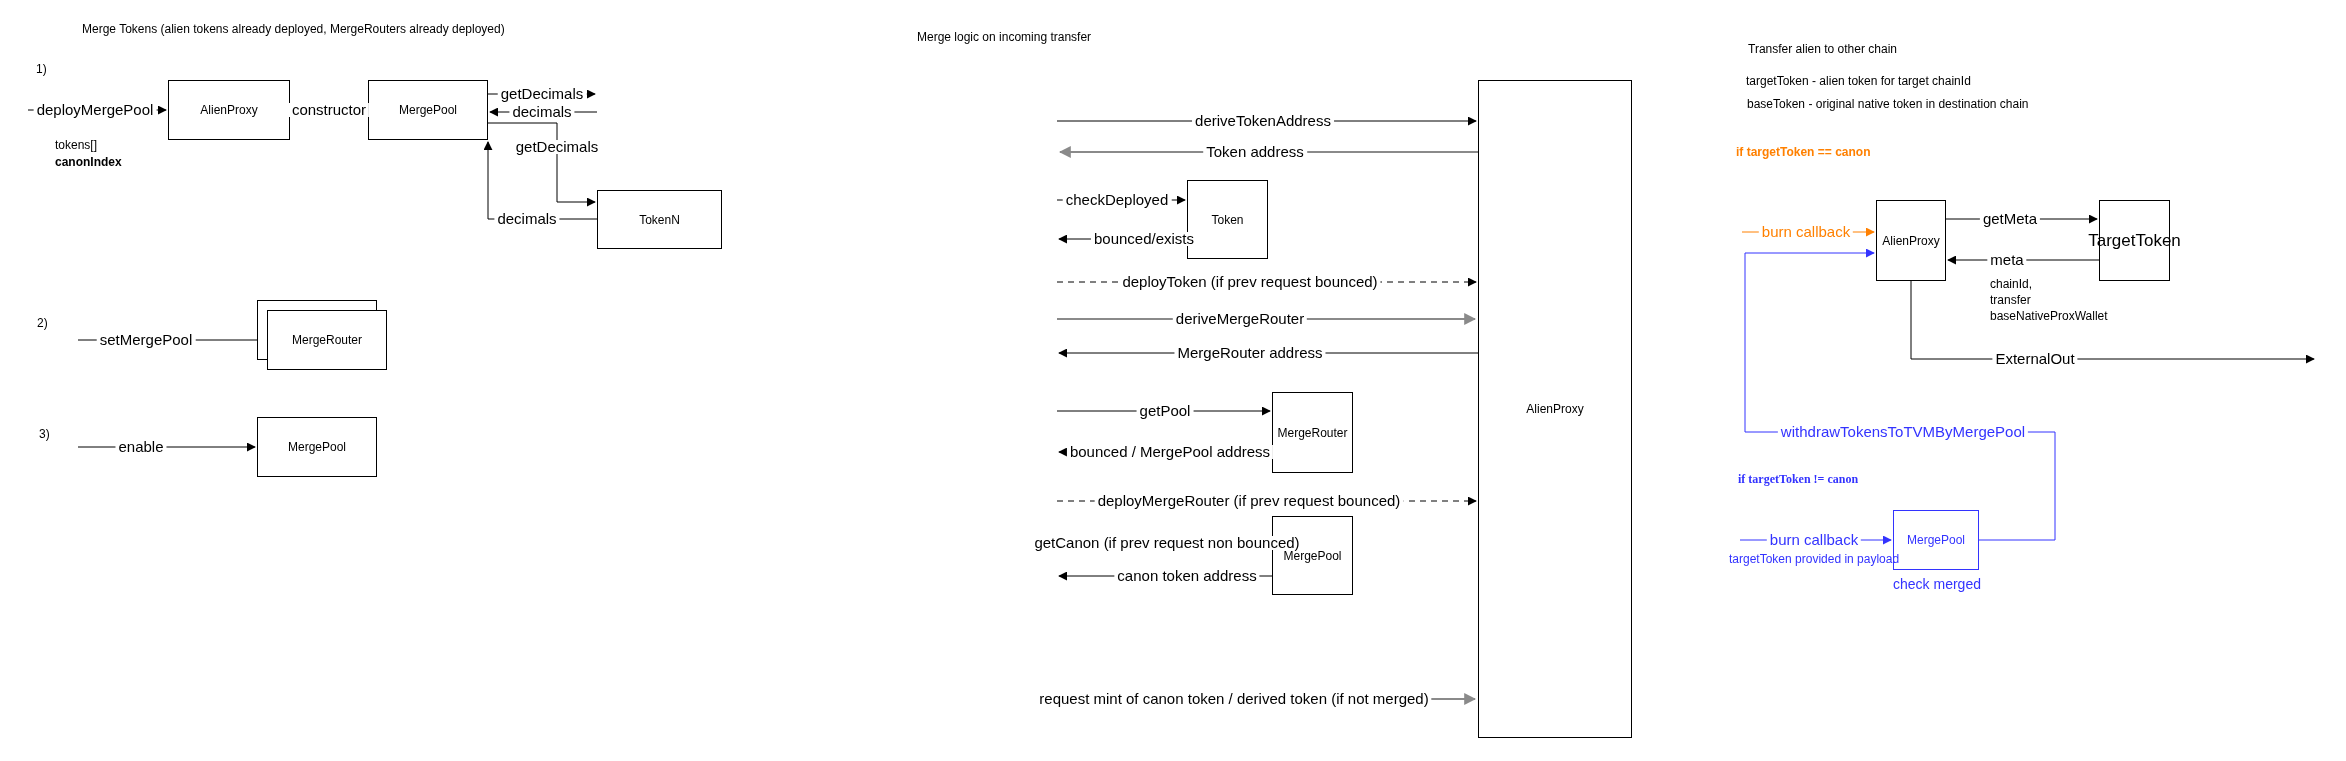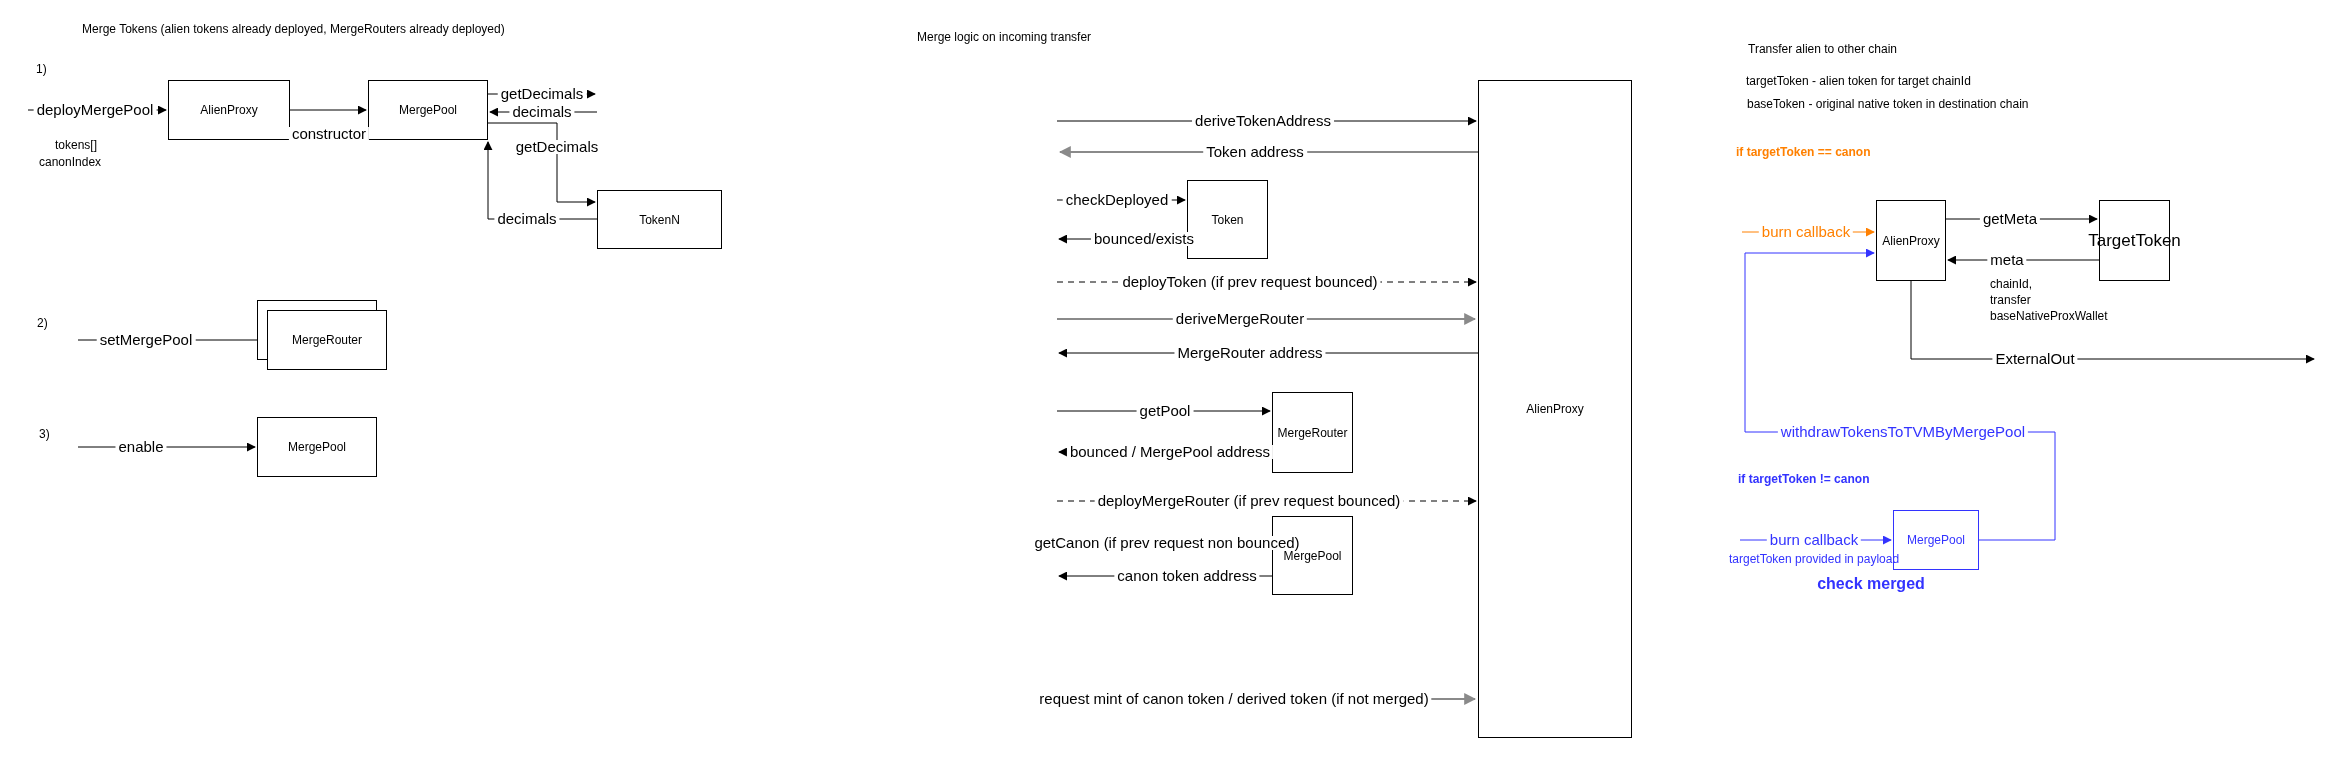--- a/index.html
+++ b/index.html
@@ -97,28 +97,28 @@
       <span>AlienProxy</span>
     </div>
   <div class="box" style="left:368px;top:80px;width:120px;height:60px;">
       <span>MergePool</span>
     </div>
   <div class="box" style="left:597px;top:190px;width:125px;height:59px;">
       <span>TokenN</span>
     </div>
 
   <div class="lbl" style="left:95px;top:110px;">deployMergePool</div>
-  <div class="lbl" style="left:329px;top:110px;margin-top:24px;">constructor</div>
+  <div class="lbl" style="left:329px;top:110px;">constructor</div>
   <div class="lbl" style="left:542px;top:94px;">getDecimals</div>
   <div class="lbl" style="left:542px;top:112px;">decimals</div>
   <div class="lbl" style="left:557px;top:147px;">getDecimals</div>
   <div class="lbl" style="left:527px;top:219px;">decimals</div>
 
   <div class="note" style="left:55px;top:138px;">tokens[]</div>
-  <div class="note" style="left:39px;top:155px;">canonIndex</div>
+  <div class="note" style="left:55px;top:155px;font-weight:bold;">canonIndex</div>
 
   <div class="note" style="left:37px;top:316px;">2)</div>
   <div class="box" style="left:257px;top:300px;width:120px;height:60px;"></div>
   <div class="box" style="left:267px;top:310px;width:120px;height:60px;">
       <span>MergeRouter</span>
     </div>
   <div class="lbl" style="left:146px;top:340px;">setMergePool</div>
 
   <div class="note" style="left:39px;top:427px;">3)</div>
   <div class="box" style="left:257px;top:417px;width:120px;height:60px;">
@@ -173,23 +173,23 @@
   <div class="lbl" style="left:2010px;top:219px;">getMeta</div>
   <div class="lbl" style="left:2007px;top:260px;">meta</div>
 
   <div class="note" style="left:1990px;top:277px;">chainId,</div>
   <div class="note" style="left:1990px;top:293px;">transfer</div>
   <div class="note" style="left:1990px;top:309px;">baseNativeProxWallet</div>
 
   <div class="lbl" style="left:1998px;top:359px;margin-left:37px;">ExternalOut</div>
   <div class="lbl blue" style="left:1903px;top:432px;">withdrawTokensToTVMByMergePool</div>
 
-  <div class="note blue bold" style="left:1738px;top:472px;">if targetToken != canon</div>
+  <div class="note blue bold" style="left:1738px;top:472px;font-family:Liberation Serif, serif;">if targetToken != canon</div>
 
   <div class="lbl blue" style="left:1814px;top:540px;">burn callback</div>
   <div class="box blue-box" style="left:1893px;top:510px;width:86px;height:60px;">
       <span>MergePool</span>
     </div>
 
   <div class="note blue" style="left:1729px;top:552px;">targetToken provided in payload</div>
-  <div class="lbl blue" style="left:1871px;top:584px;font-size:16px;font-weight:bold;">check merged</div>
+  <div class="lbl blue" style="left:1937px;top:584px;font-size:14px;">check merged</div>
 
 </div>
 
 </body></html>

